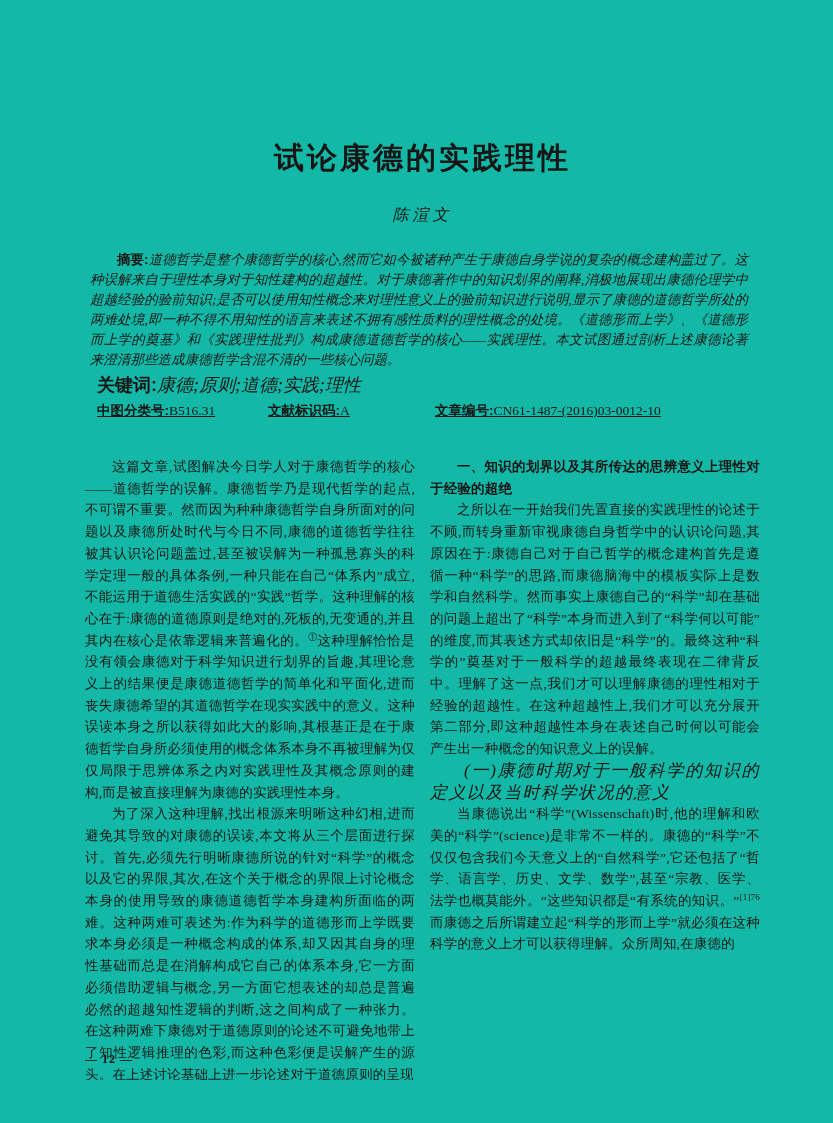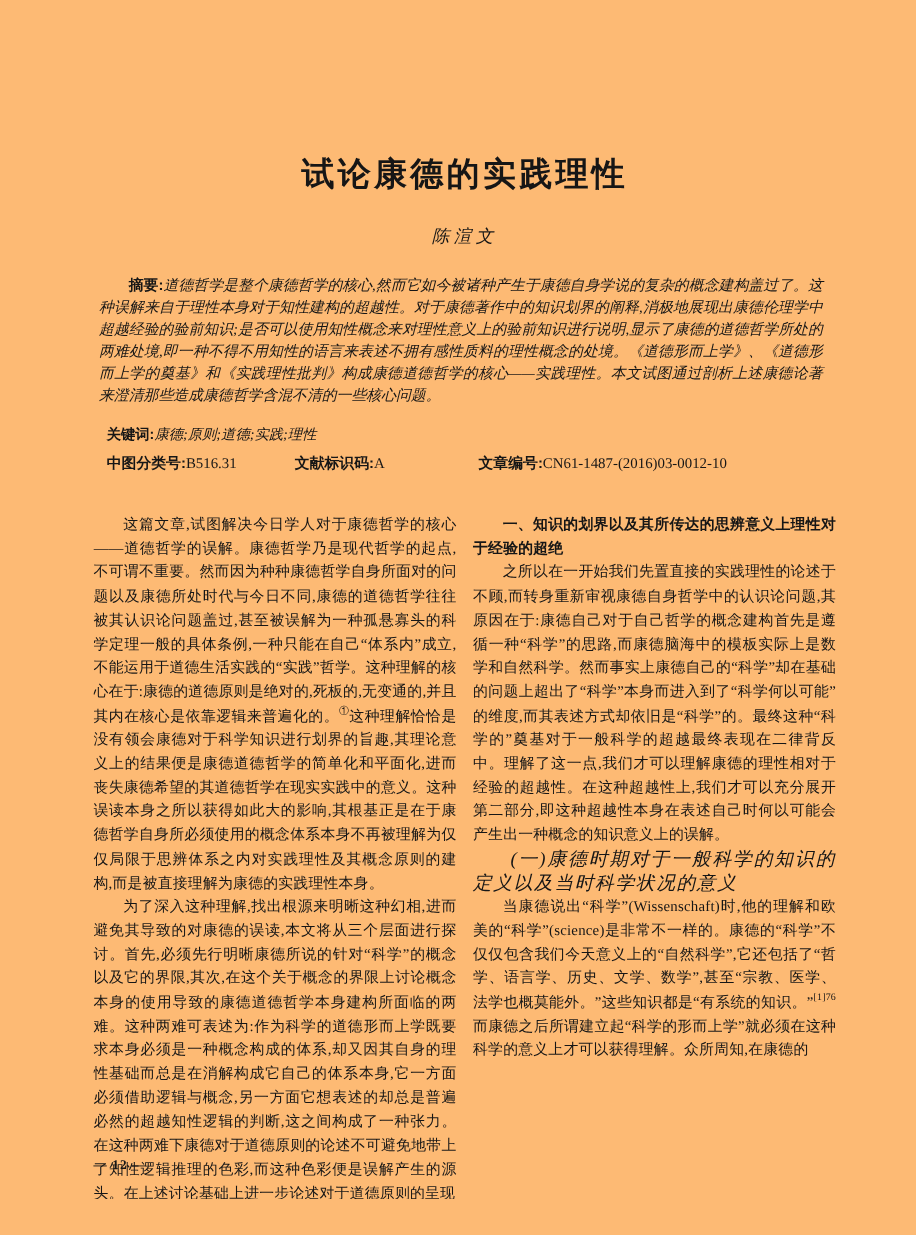--- a/index.html
+++ b/index.html
@@ -5,21 +5,21 @@
   html, body {
     margin: 0;
     padding: 0;
     background: #e8e8e8;
   }
   .page {
     position: relative;
     width: 833px;
     height: 1123px;
     margin: 0 auto;
-    background: #fdba74;
+    background: #14b8a6;
     color: #161616;
     font-family: "Liberation Serif", "DejaVu Serif", serif;
     box-sizing: border-box;
     padding: 138px 73px 0 85px;
     overflow: hidden;
   }
   .title {
     margin: 0;
     text-align: center;
     font-size: 30px;
@@ -42,31 +42,31 @@
     text-align: justify;
     text-indent: 2em;
   }
   .kai { font-style: italic; } 
   .lbl {
     font-weight: bold;
     font-style: normal;
     font-family: "Liberation Sans", "DejaVu Sans", sans-serif;
   }
   .keywords {
-    margin: 14px 0 0 12px;
-    font-size: 13px;
+    margin: 4px 0 0 12px;
+    font-size: 18px;
     line-height: 22px;
   }
   .meta {
     margin: 4px 0 0 12px;
     font-size: 13.5px;
     line-height: 22px;
     display: flex;
   }
-  .meta-item { display: inline-block; }
+  .meta-item { display: inline-block; text-decoration: underline; }
   .meta-item.w1 { width: 171px; }
   .meta-item.w2 { width: 167px; }
   .columns {
     margin-top: 34px;
     display: flex;
     gap: 15px;
     height: 624px;
     overflow: hidden;
   }
   .col {

